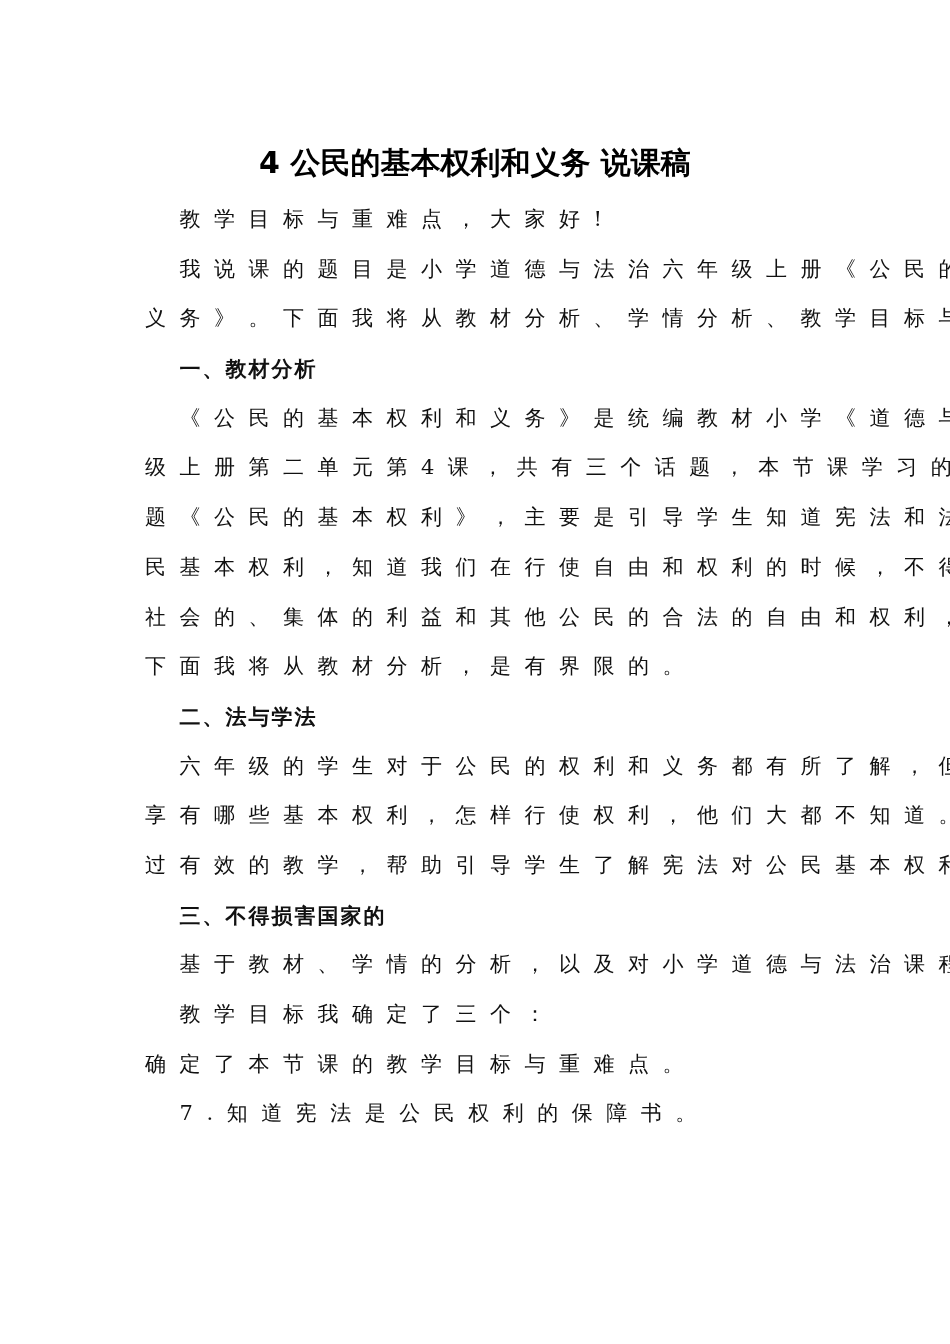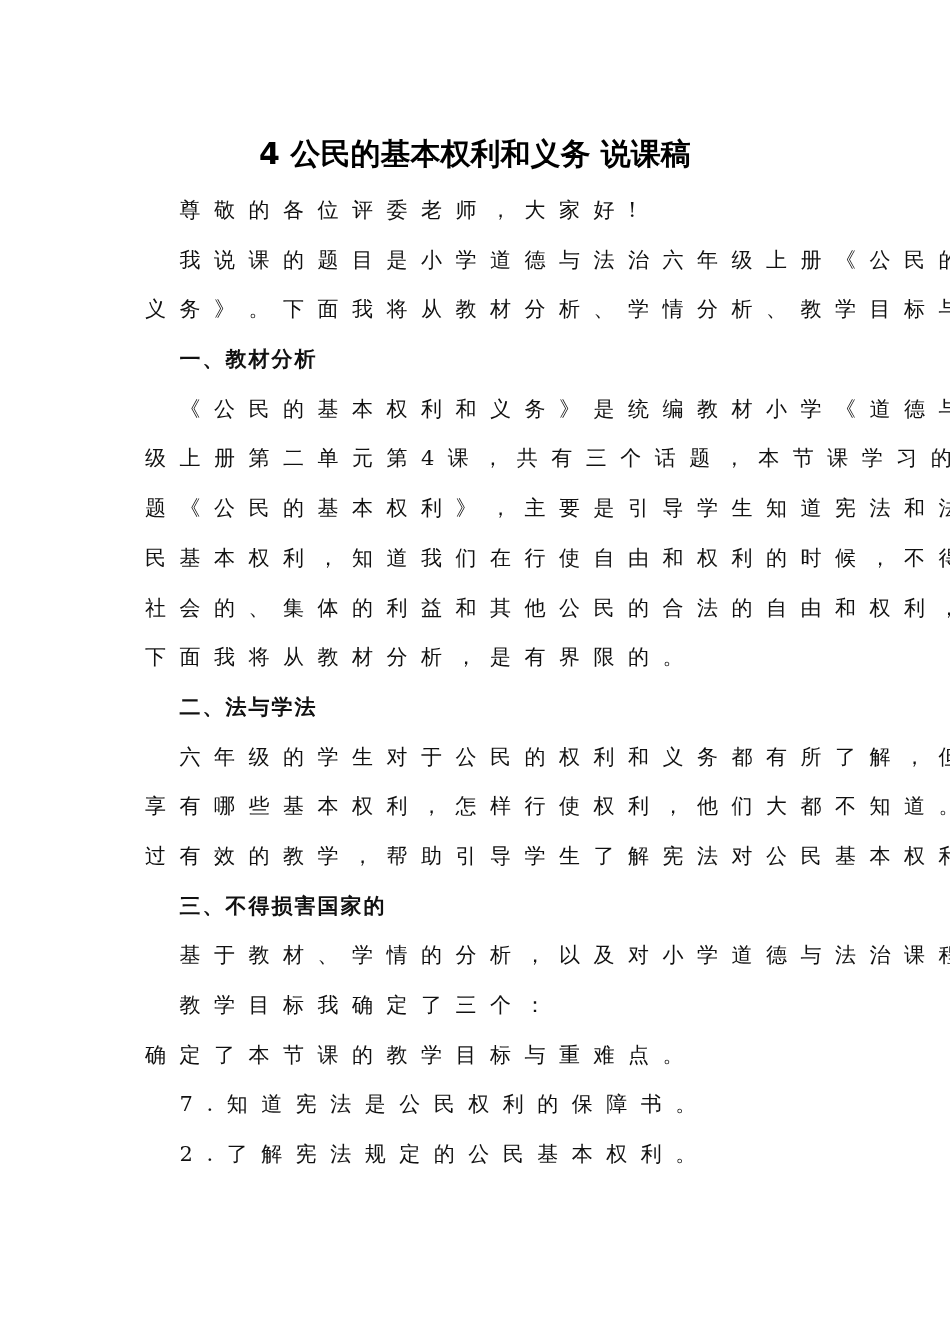--- a/index.html
+++ b/index.html
@@ -1,58 +1,57 @@
 <!DOCTYPE html>
 <html><head>
 <meta charset="utf-8">
 <style>
   html, body { margin: 0; padding: 0; background: #ffffff; }
   body { width: 950px; height: 1344px; position: relative; overflow: hidden; }
-  .page { position: absolute; left: 0; top: 4px; width: 950px; height: 1192px; background: #ffffff; }
+  .page { position: absolute; left: 0; top: 13px; width: 950px; height: 1192px; background: #ffffff; }
   .title {
     position: absolute; left: 0; width: 950px; top: 128px; height: 44px;
     text-align: center; font-family: "DejaVu Sans", "Liberation Sans", sans-serif;
     font-weight: bold; font-size: 30px; line-height: 44px; color: #000000;
   }
   .body-text {
     position: absolute; left: 145px; top: 182px; width: 670px;
     font-family: "DejaVu Serif", "Liberation Serif", serif;
     font-size: 21px; color: #111111;
   }
   .line {
     display: block; height: 49.7px; line-height: 49.7px; white-space: nowrap;
     letter-spacing: 13.5px;
   }
   .line.indent { padding-left: 34.6px; }
   .line.heading {
-    font-family: Liberation Serif, serif; font-weight: bold;
+    font-family: Liberation Sans, sans-serif; font-weight: bold;
     letter-spacing: 2px;
   }
 </style>
 </head>
 <body>
 
 <div class="page">
   <div class="title">4 公民的基本权利和义务 说课稿</div>
 
   <div class="body-text">
-    <span class="line indent">尊敬的各位评委老师，大家好!</span>
+    <span class="line indent">教学目标与重难点，大家好!</span>
     <span class="line indent">我说课的题目是小学道德与法治六年级上册《公民的基本权利和</span>
     <span class="line">义务》。下面我将从教材分析、学情分析、教学目标与重难点、教</span>
     <span class="line indent heading">一、教材分析</span>
     <span class="line indent">《公民的基本权利和义务》是统编教材小学《道德与法治》六年</span>
     <span class="line">级上册第二单元第4课，共有三个话题，本节课学习的是第一个话</span>
     <span class="line">题《公民的基本权利》，主要是引导学生知道宪法和法律规定的公</span>
     <span class="line">民基本权利，知道我们在行使自由和权利的时候，不得损害国家的、</span>
     <span class="line">社会的、集体的利益和其他公民的合法的自由和权利，旨在引导学</span>
     <span class="line">下面我将从教材分析，是有界限的。</span>
     <span class="line indent heading">二、法与学法</span>
     <span class="line indent">六年级的学生对于公民的权利和义务都有所了解，但具体到公民</span>
     <span class="line">享有哪些基本权利，怎样行使权利，他们大都不知道。因此，要通</span>
     <span class="line">过有效的教学，帮助引导学生了解宪法对公民基本权利的规定。</span>
     <span class="line indent heading">三、不得损害国家的</span>
     <span class="line indent">基于教材、学情的分析，以及对小学道德与法治课程的理解，我</span>
     <span class="line indent">教学目标我确定了三个：</span>
     <span class="line">确定了本节课的教学目标与重难点。</span>
     <span class="line indent">7.知道宪法是公民权利的保障书。</span>
-    <span class="line indent">2.了解宪法规定的公民基本权利。</span>
   </div>
 </div>
 
 </body></html>

